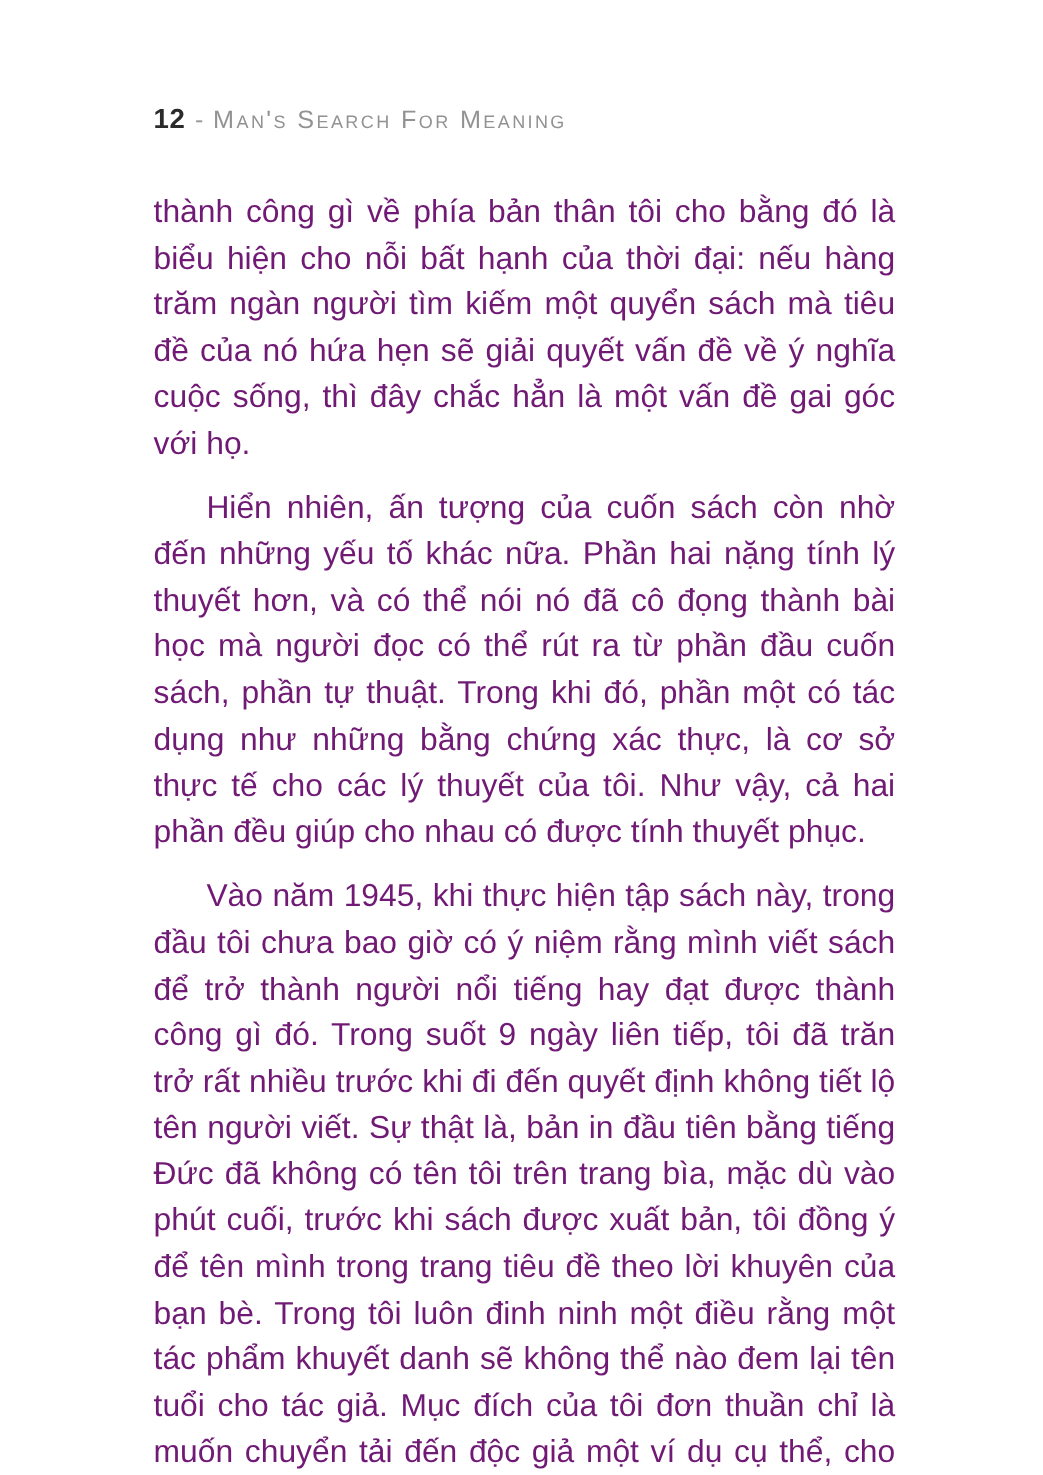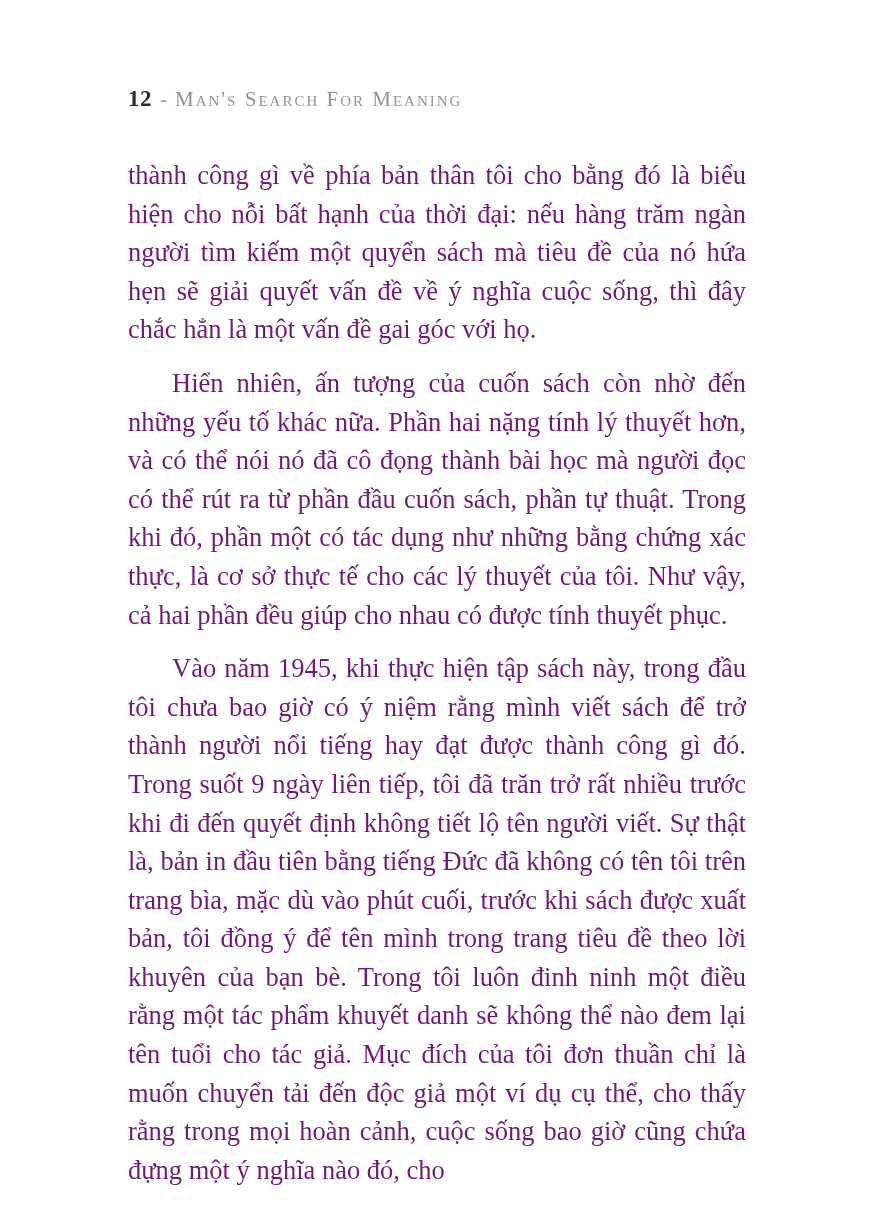--- a/index.html
+++ b/index.html
@@ -5,21 +5,21 @@
   * { margin: 0; padding: 0; box-sizing: border-box; }
   html, body {
     background: #ffffff;
   }
   .page {
     position: relative;
     width: 869px;
     height: 1229px;
     background: #ffffff;
     overflow: hidden;
-    font-family: Liberation Serif, serif;
+    font-family: Liberation Sans, sans-serif;
   }
   .content {
     position: absolute;
     left: 128px;
     top: 86px;
     width: 618px;
   }
   .running-head {
     display: flex;
     align-items: baseline;

